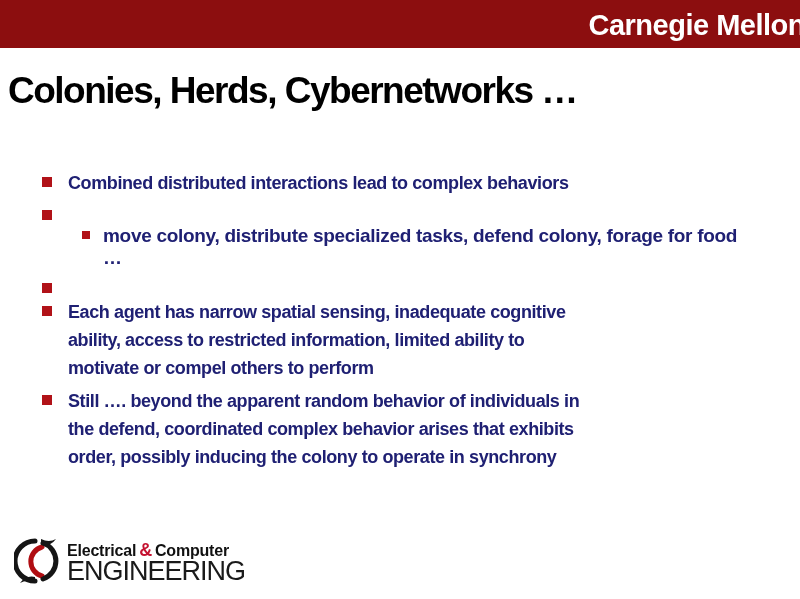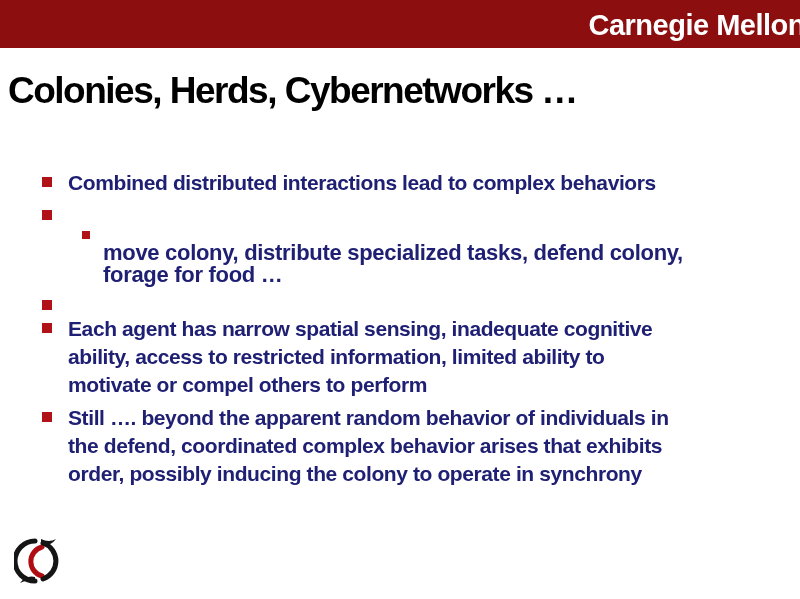--- a/index.html
+++ b/index.html
@@ -26,24 +26,24 @@
   
   .content { position:absolute; top:169px; left:42px; width:712px; }
   .row { display:flex; align-items:flex-start; margin-bottom:5px; }
   .sq {
     width:10px; height:10px; background:#B11218;
     margin:8px 16px 0 0; flex:0 0 auto;
   }
   .row.l2 { margin-left:40px; margin-bottom:6px; }
   .row.l2 .sq { width:8px; height:8px; margin:6px 13px 0 0; }
   .txt {
-    font-size:21px; font-weight:bold; color:#1F2073;
+    font-size:18px; font-weight:bold; color:#1F2073;
     line-height:28px; letter-spacing:-0.4px; white-space:pre-line;
   }
-  .row.l2 .txt { font-size:22px; line-height:22px; letter-spacing:-0.3px;margin-top:17px; }
+  .row.l2 .txt { font-size:19px; line-height:22px; letter-spacing:-0.3px; }
   
   .logo { position:absolute; left:14px; bottom:8px; display:flex; align-items:center; }
   .logo-icon { flex:0 0 auto; }
   .logo-text { margin-left:5px; }
   .logo-line1 {
     font-size:16px; font-weight:bold; color:#111111;
     letter-spacing:-0.2px; line-height:16px; white-space:nowrap;
   }
   .logo-amp { color:#C41230; font-size:18px; padding:0 3px; }
   .logo-line2 {
@@ -99,15 +99,21 @@
 
         <path d="M28 12 A 15 15 0 0 0 28 41" stroke="#B00D12" stroke-width="5" fill="none" stroke-linecap="round"></path>
 
         <path d="M29 8 A 19 19 0 0 1 29 44" stroke="#151515" stroke-width="5" fill="none" stroke-linecap="round"></path>
 
         <path d="M27 4 q8 4 15 0 q-6 8 -15 6 z" fill="#151515"></path>
 
         <path d="M21 48 q-8 -4 -15 0 q6 -8 15 -6 z" fill="#151515"></path>
       </svg>
     </span>
+    <span class="logo-text">
+      <div class="logo-line1">
+        <span>Electrical</span><span class="logo-amp">&amp;</span><span>Computer</span>
+      </div>
+      <div class="logo-line2">ENGINEERING</div>
+    </span>
   </div>
 
 </div>
 
 </body></html>

